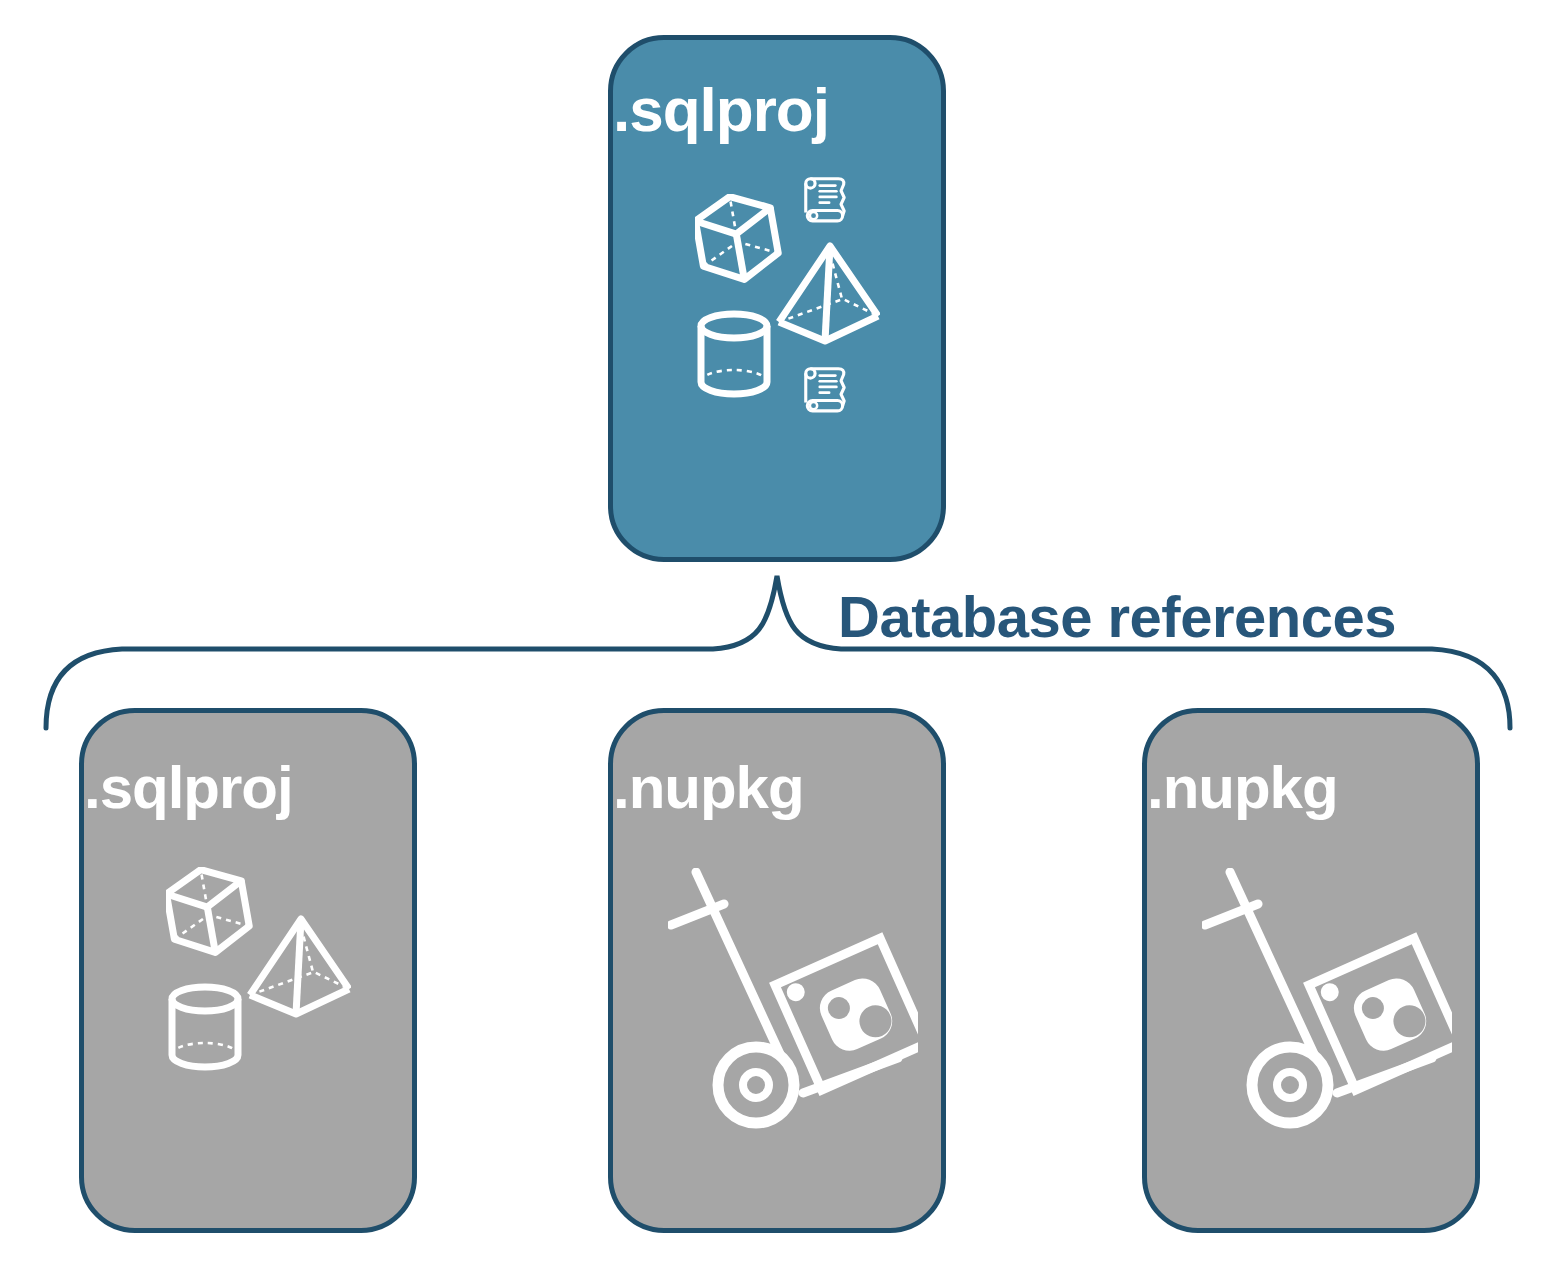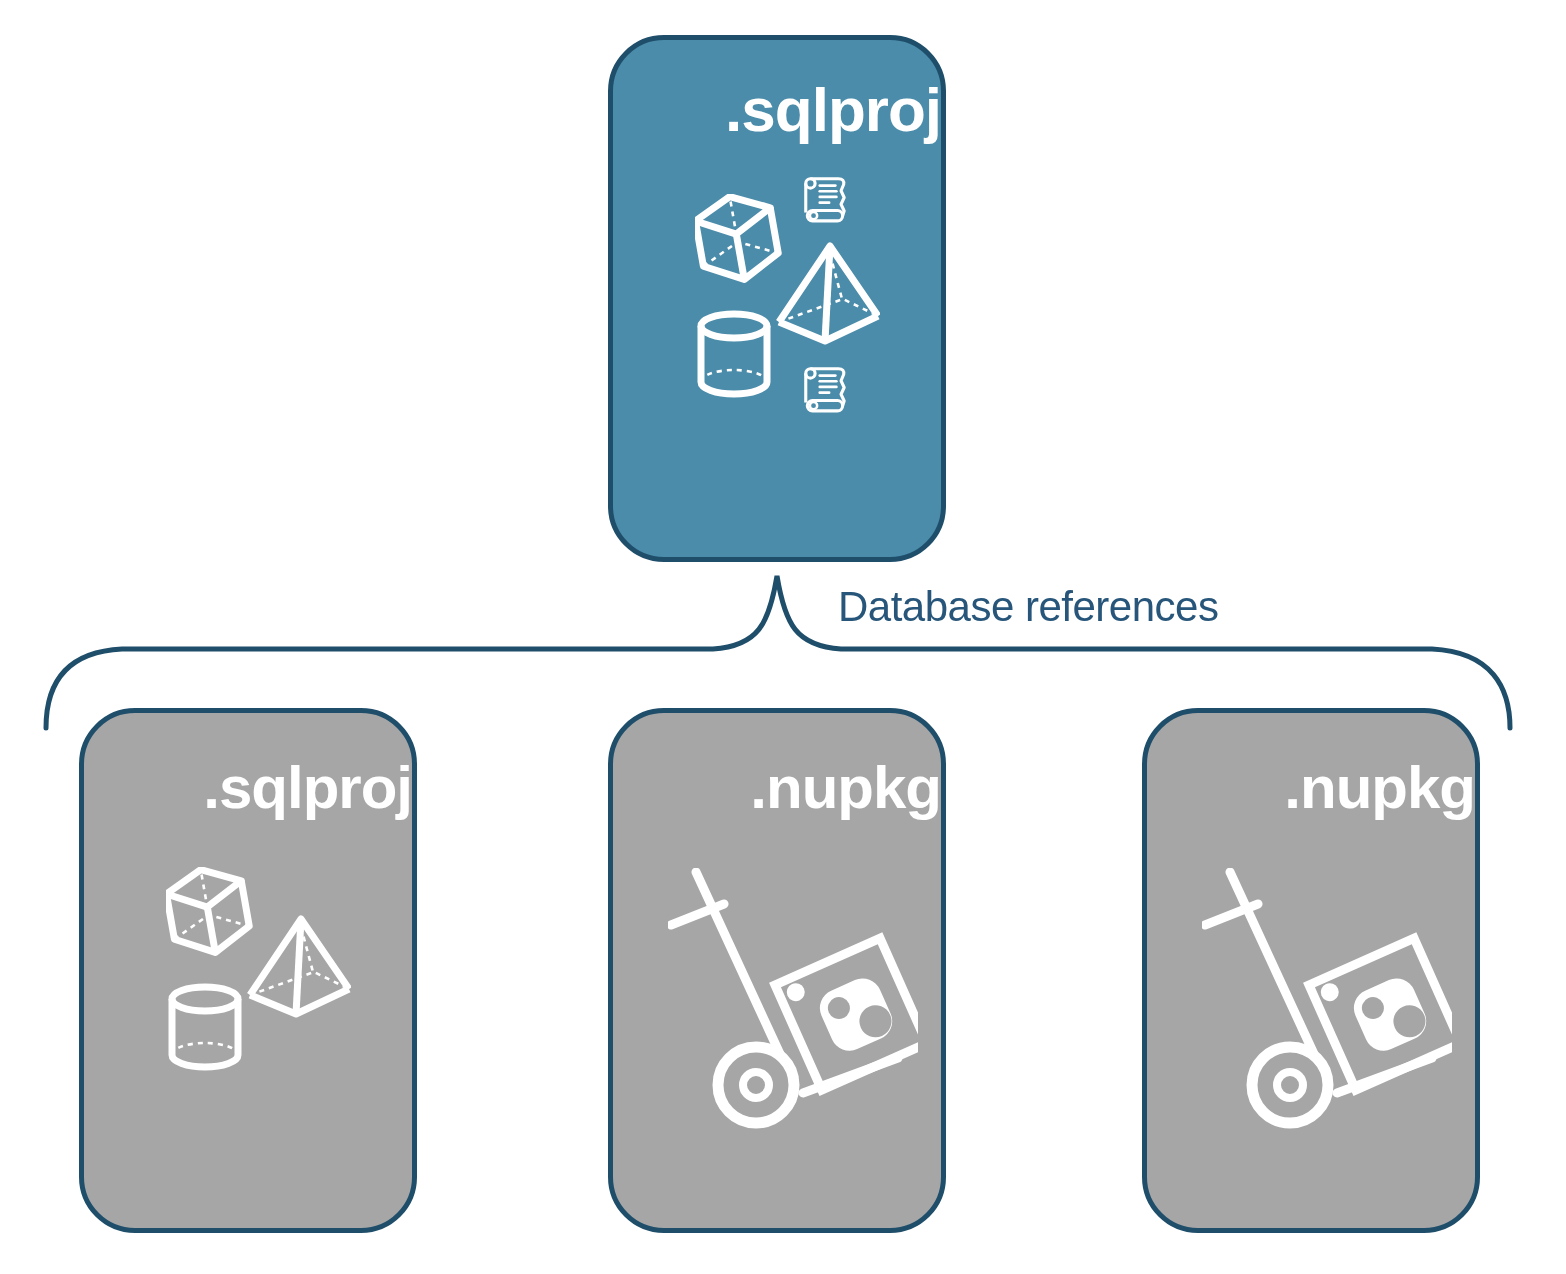--- a/index.html
+++ b/index.html
@@ -23,39 +23,39 @@
   }
   .box.child{
     top:708px;height:525px;
     background:var(--child-fill,#A6A6A6);
   }
   .box.child.c0{left:79px;}
   .box.child.c1{left:608px;}
   .box.child.c2{left:1142px;}
   .box-title{
     display:block;
-    text-align:right;
+    text-align:left;
     color:var(--label-text-on-box,#fff);
     font-weight:700;
     letter-spacing:-1px;
   }
   .parent .box-title{margin-top:34px;font-size:62px;}
   .child .box-title{margin-top:40px;font-size:60px;}
   .icon-cluster{position:absolute;}
   .geometry-cluster{left:82px;top:154px;width:185px;height:210px;}
   .scroll-1{left:186px;top:131px;width:54px;height:54px;}
   .scroll-2{left:186px;top:321px;width:54px;height:54px;}
   .dolly-cluster{left:55px;top:155px;width:250px;height:262px;}
   .brace-svg,.icon-cluster svg{display:block;width:100%;height:100%;}
   .brace-svg{position:absolute;left:0;top:0;width:1566px;height:1274px;pointer-events:none;}
   .connector-label{
     position:absolute;
     left:838px;top:583px;
-    font-size:42px;
-    font-weight:400;
+    font-size:58px;
+    font-weight:700;
     letter-spacing:-0.5px;
     color:var(--connector-label-text,#27567A);
     white-space:nowrap;
   }
   .white-stroke{stroke:#fff;fill:none;}
 </style>
 </head>
 <body>
 
 <div class="canvas">

